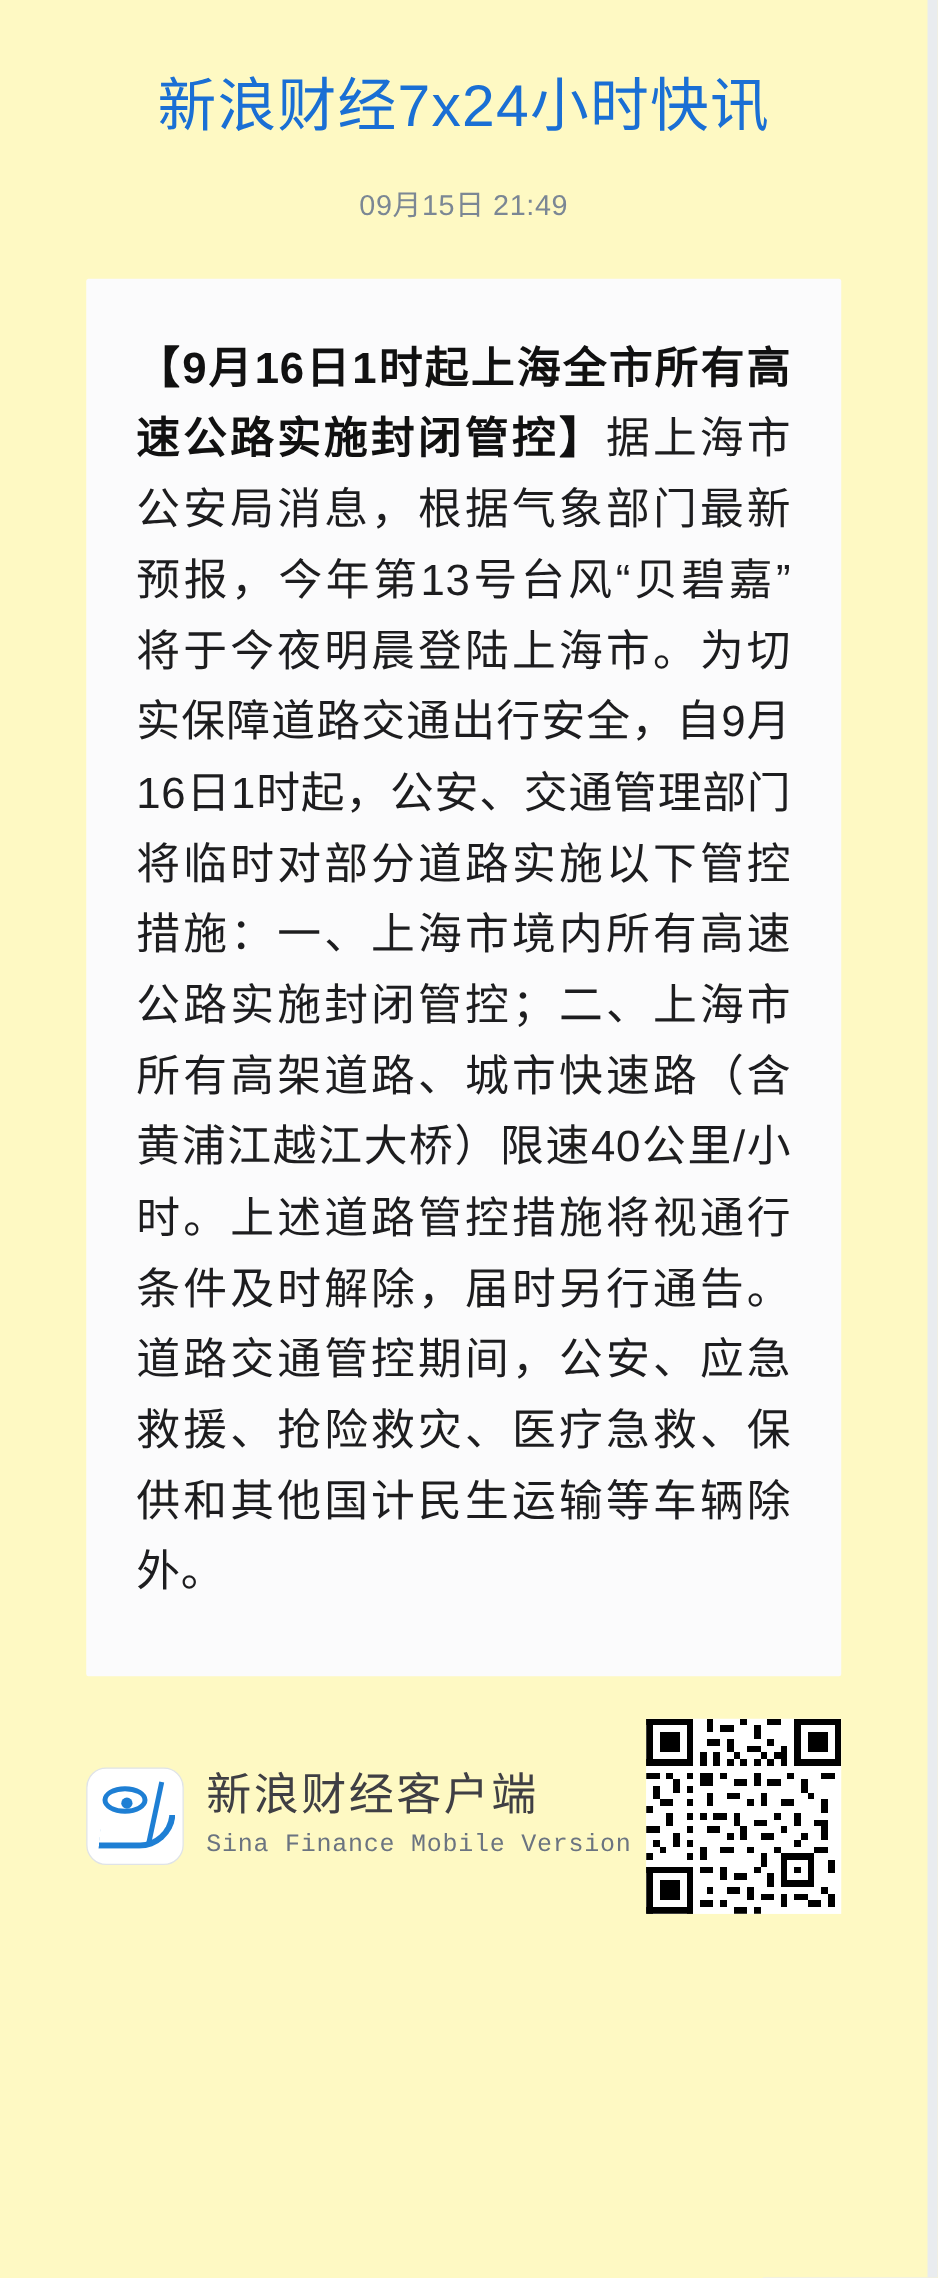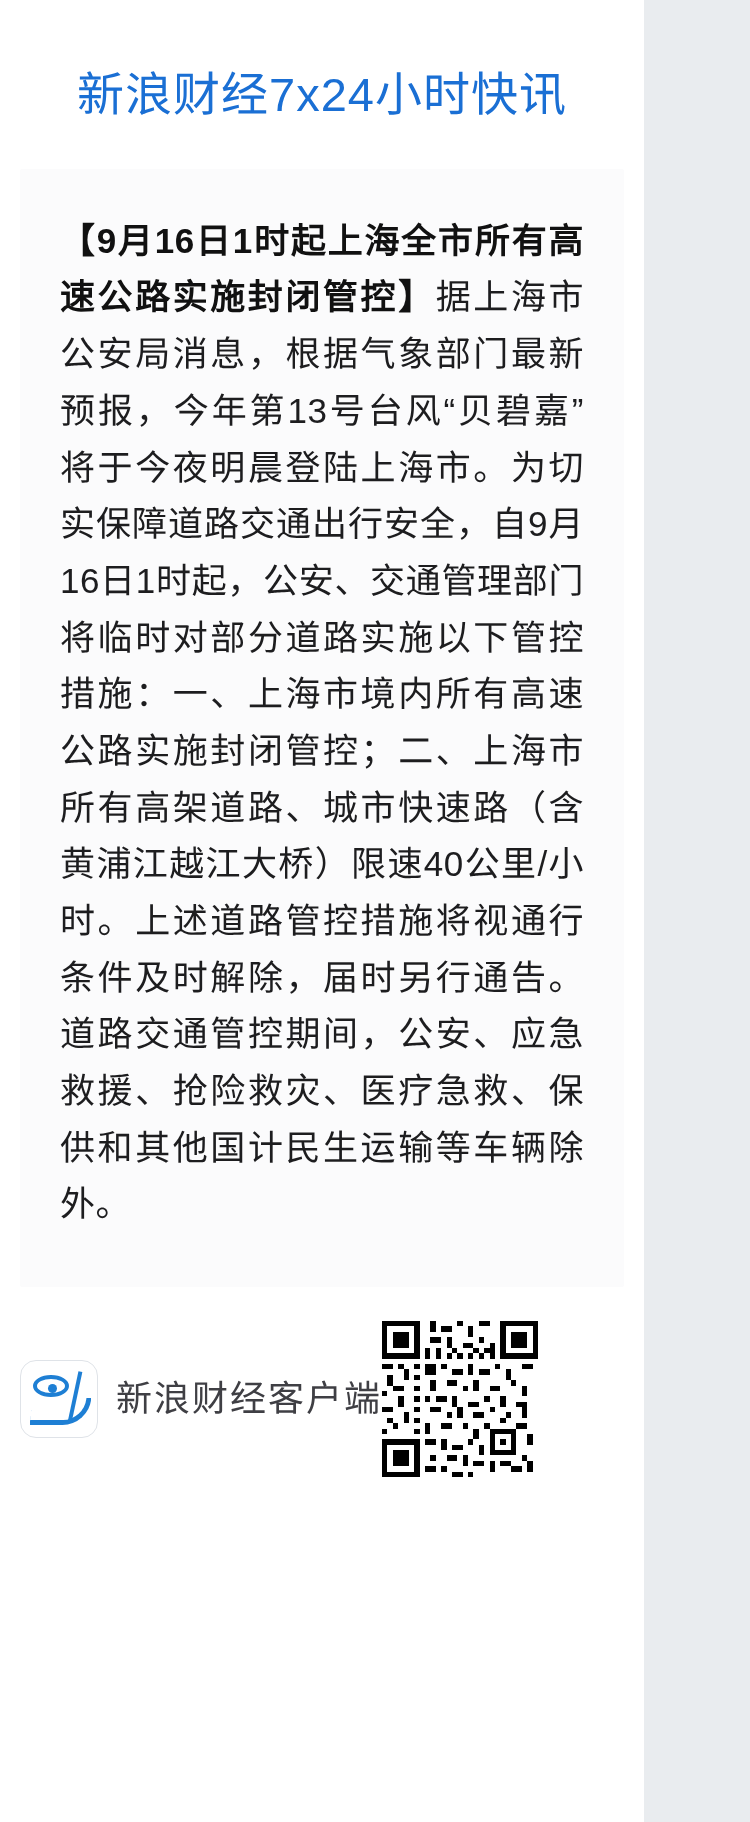--- a/index.html
+++ b/index.html
@@ -7,28 +7,28 @@
     padding: 0;
     background: #e9ecef;
   }
   body {
     width: 750px;
     min-height: 1822px;
     font-family: "Liberation Sans", "DejaVu Sans", sans-serif;
     -webkit-font-smoothing: antialiased;
   }
   .page {
-    width: 644px;
+    width: 742px;
     min-height: 1822px;
     box-sizing: border-box;
-    background: #ffffff;
+    background: #fef9c3;
     display: flex;
     flex-direction: column;
     align-items: center;
-    padding: 14px 0 28px 0;
+    padding: 4px 0 28px 0;
   }
   .header {
     width: 100%;
     text-align: center;
     padding-top: 52px;
   }
   .header-title {
     font-size: 47px;
     line-height: 1.25;
     color: #1a6fd4;
@@ -61,21 +61,22 @@
   }
   .article .lead {
     font-weight: bold;
     color: #111;
   }
   .footer {
     width: 604px;
     margin-top: 34px;
     display: flex;
     align-items: center;
-    justify-content: flex-start;
+    justify-content: space-between;
+    font-family: Liberation Mono, monospace;
   }
   .brand {
     display: flex;
     align-items: center;
     gap: 18px;
   }
   .brand-logo {
     width: 76px;
     height: 76px;
     border-radius: 16px;
@@ -150,35 +151,37 @@
   }
   .qr svg { display: block; }
 </style>
 </head>
 <body>
 
 <div class="page">
 
   <div class="header">
     <div class="header-title">新浪财经7x24小时快讯</div>
+    <div class="header-date">09月15日 21:49</div>
   </div>
 
   <div class="card">
     <div class="article"><span class="lead">【9月16日1时起上海全市所有高速公路实施封闭管控】</span><span>据上海市公安局消息，根据气象部门最新预报，今年第13号台风“贝碧嘉”将于今夜明晨登陆上海市。为切实保障道路交通出行安全，自9月16日1时起，公安、交通管理部门将临时对部分道路实施以下管控措施：一、上海市境内所有高速公路实施封闭管控；二、上海市所有高架道路、城市快速路（含黄浦江越江大桥）限速40公里/小时。上述道路管控措施将视通行条件及时解除，届时另行通告。道路交通管控期间，公安、应急救援、抢险救灾、医疗急救、保供和其他国计民生运输等车辆除外。</span></div>
   </div>
 
   <div class="footer">
     <div class="brand">
       <div class="brand-logo">
         <span class="eye"></span>
         <span class="swoosh"></span>
         <span class="bar"></span>
       </div>
       <div class="brand-text">
         <div class="brand-cn">新浪财经客户端</div>
+        <div class="brand-en">Sina Finance Mobile Version</div>
       </div>
     </div>
 
     <div class="qr">
       <svg viewBox="0 0 29 29" width="156" height="156" shape-rendering="crispEdges" aria-hidden="true">
         <rect width="29" height="29" fill="#ffffff"></rect>
         <g fill="#000000">
 
           <rect x="0" y="0" width="7" height="1"></rect>
             <rect x="0" y="6" width="7" height="1"></rect>

